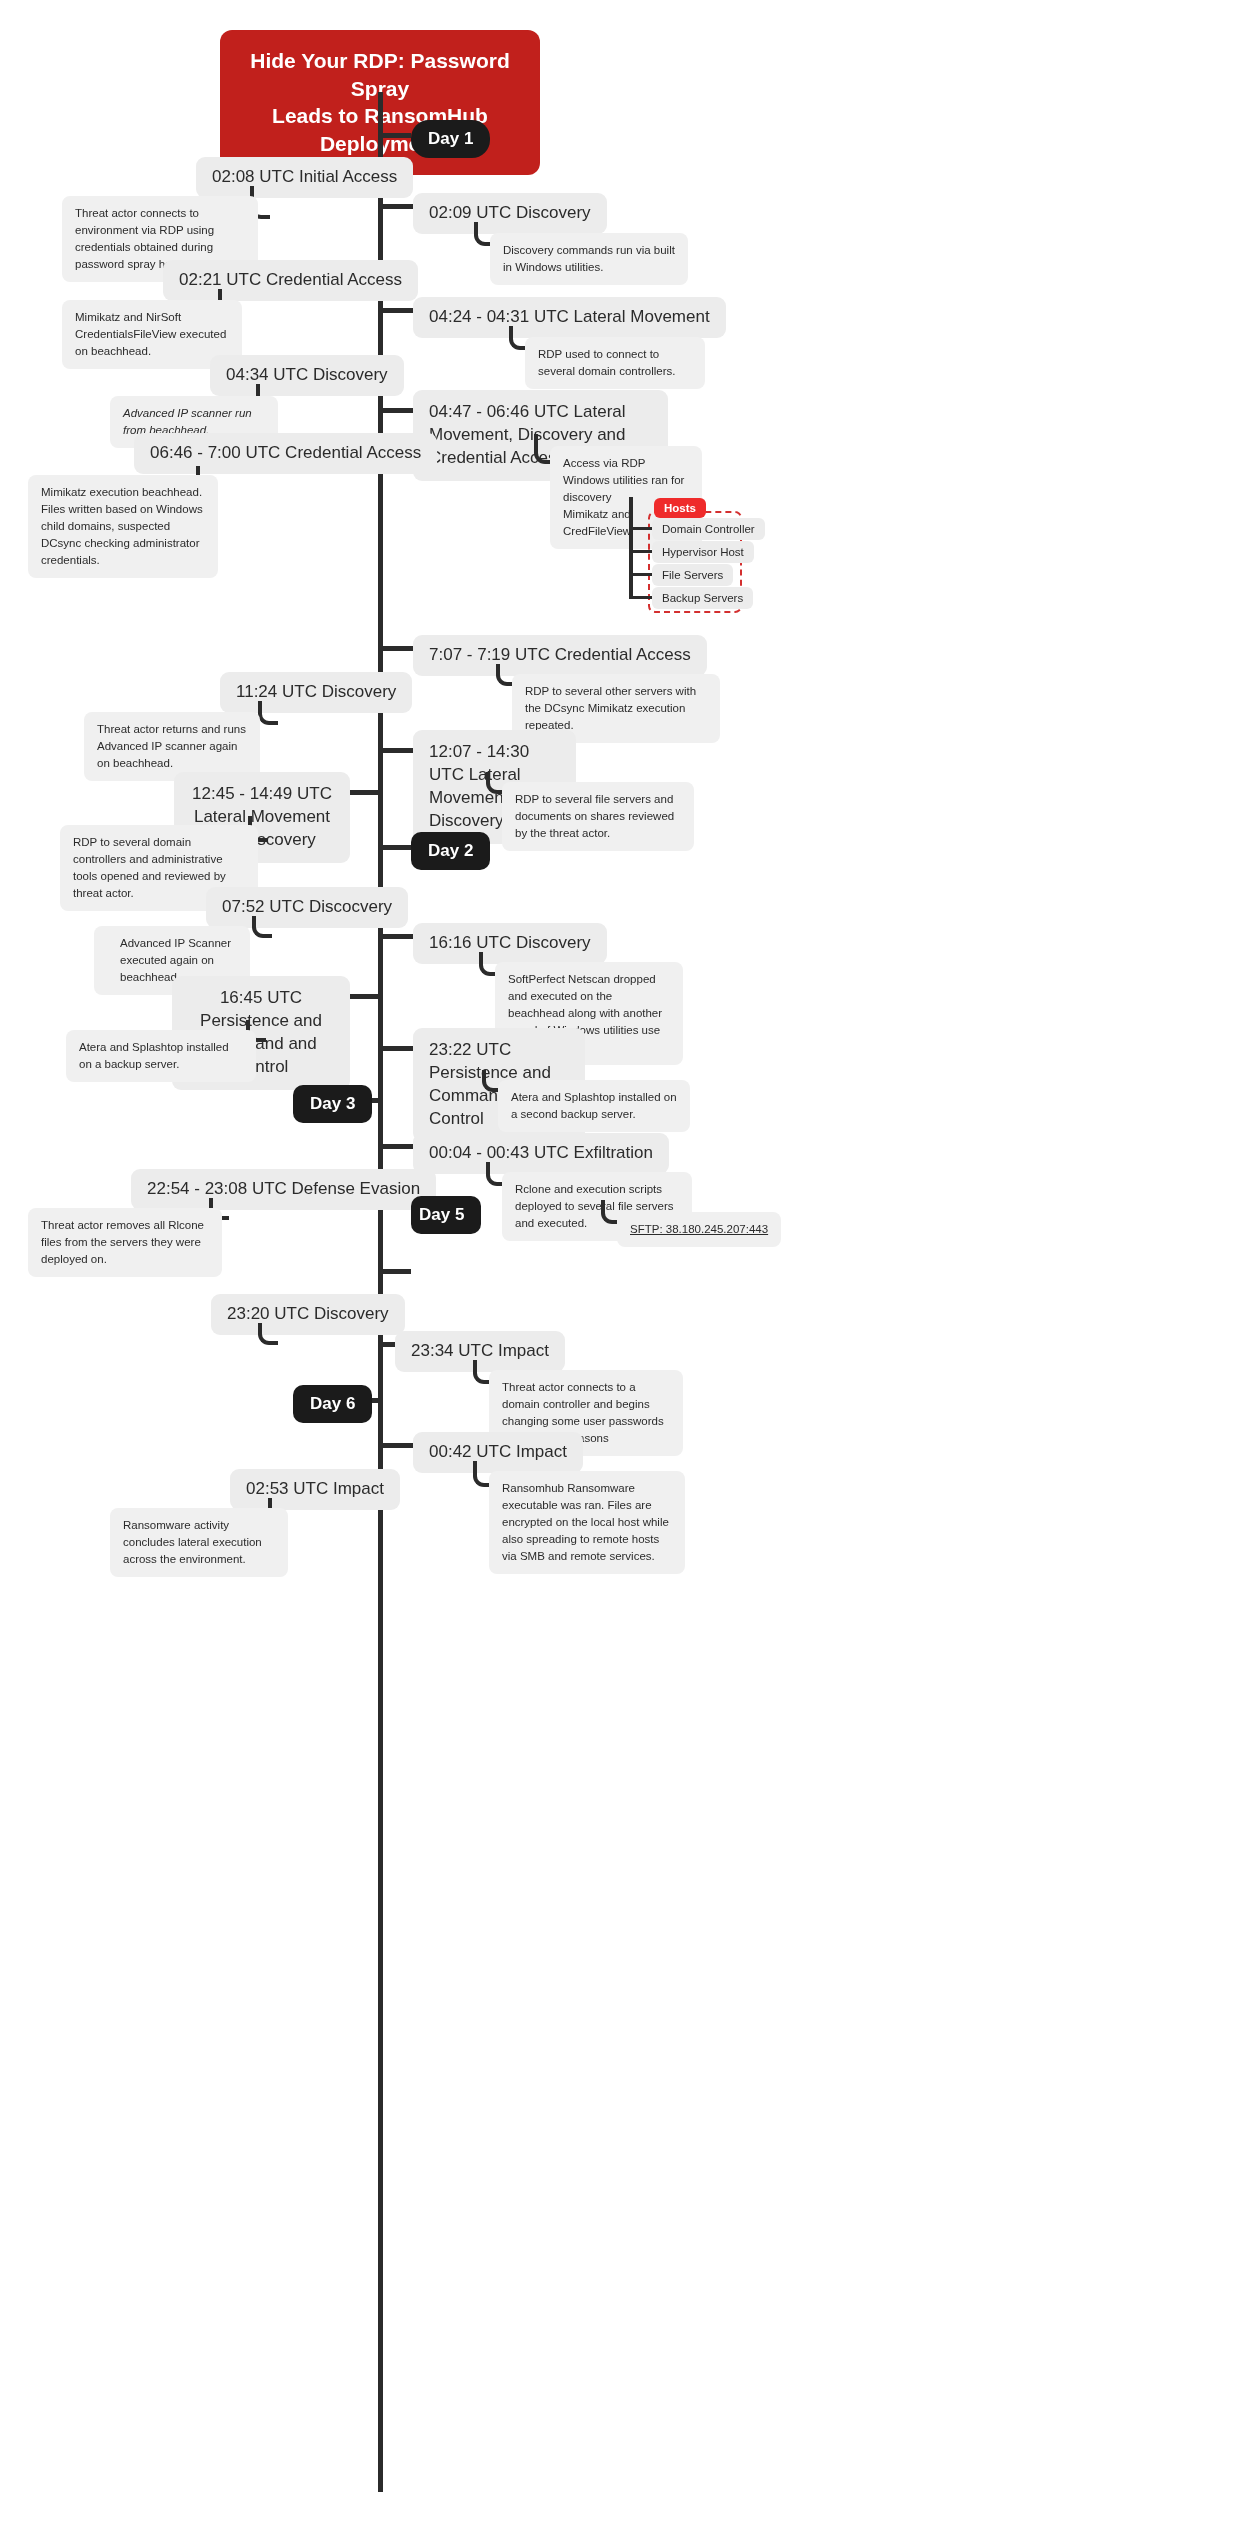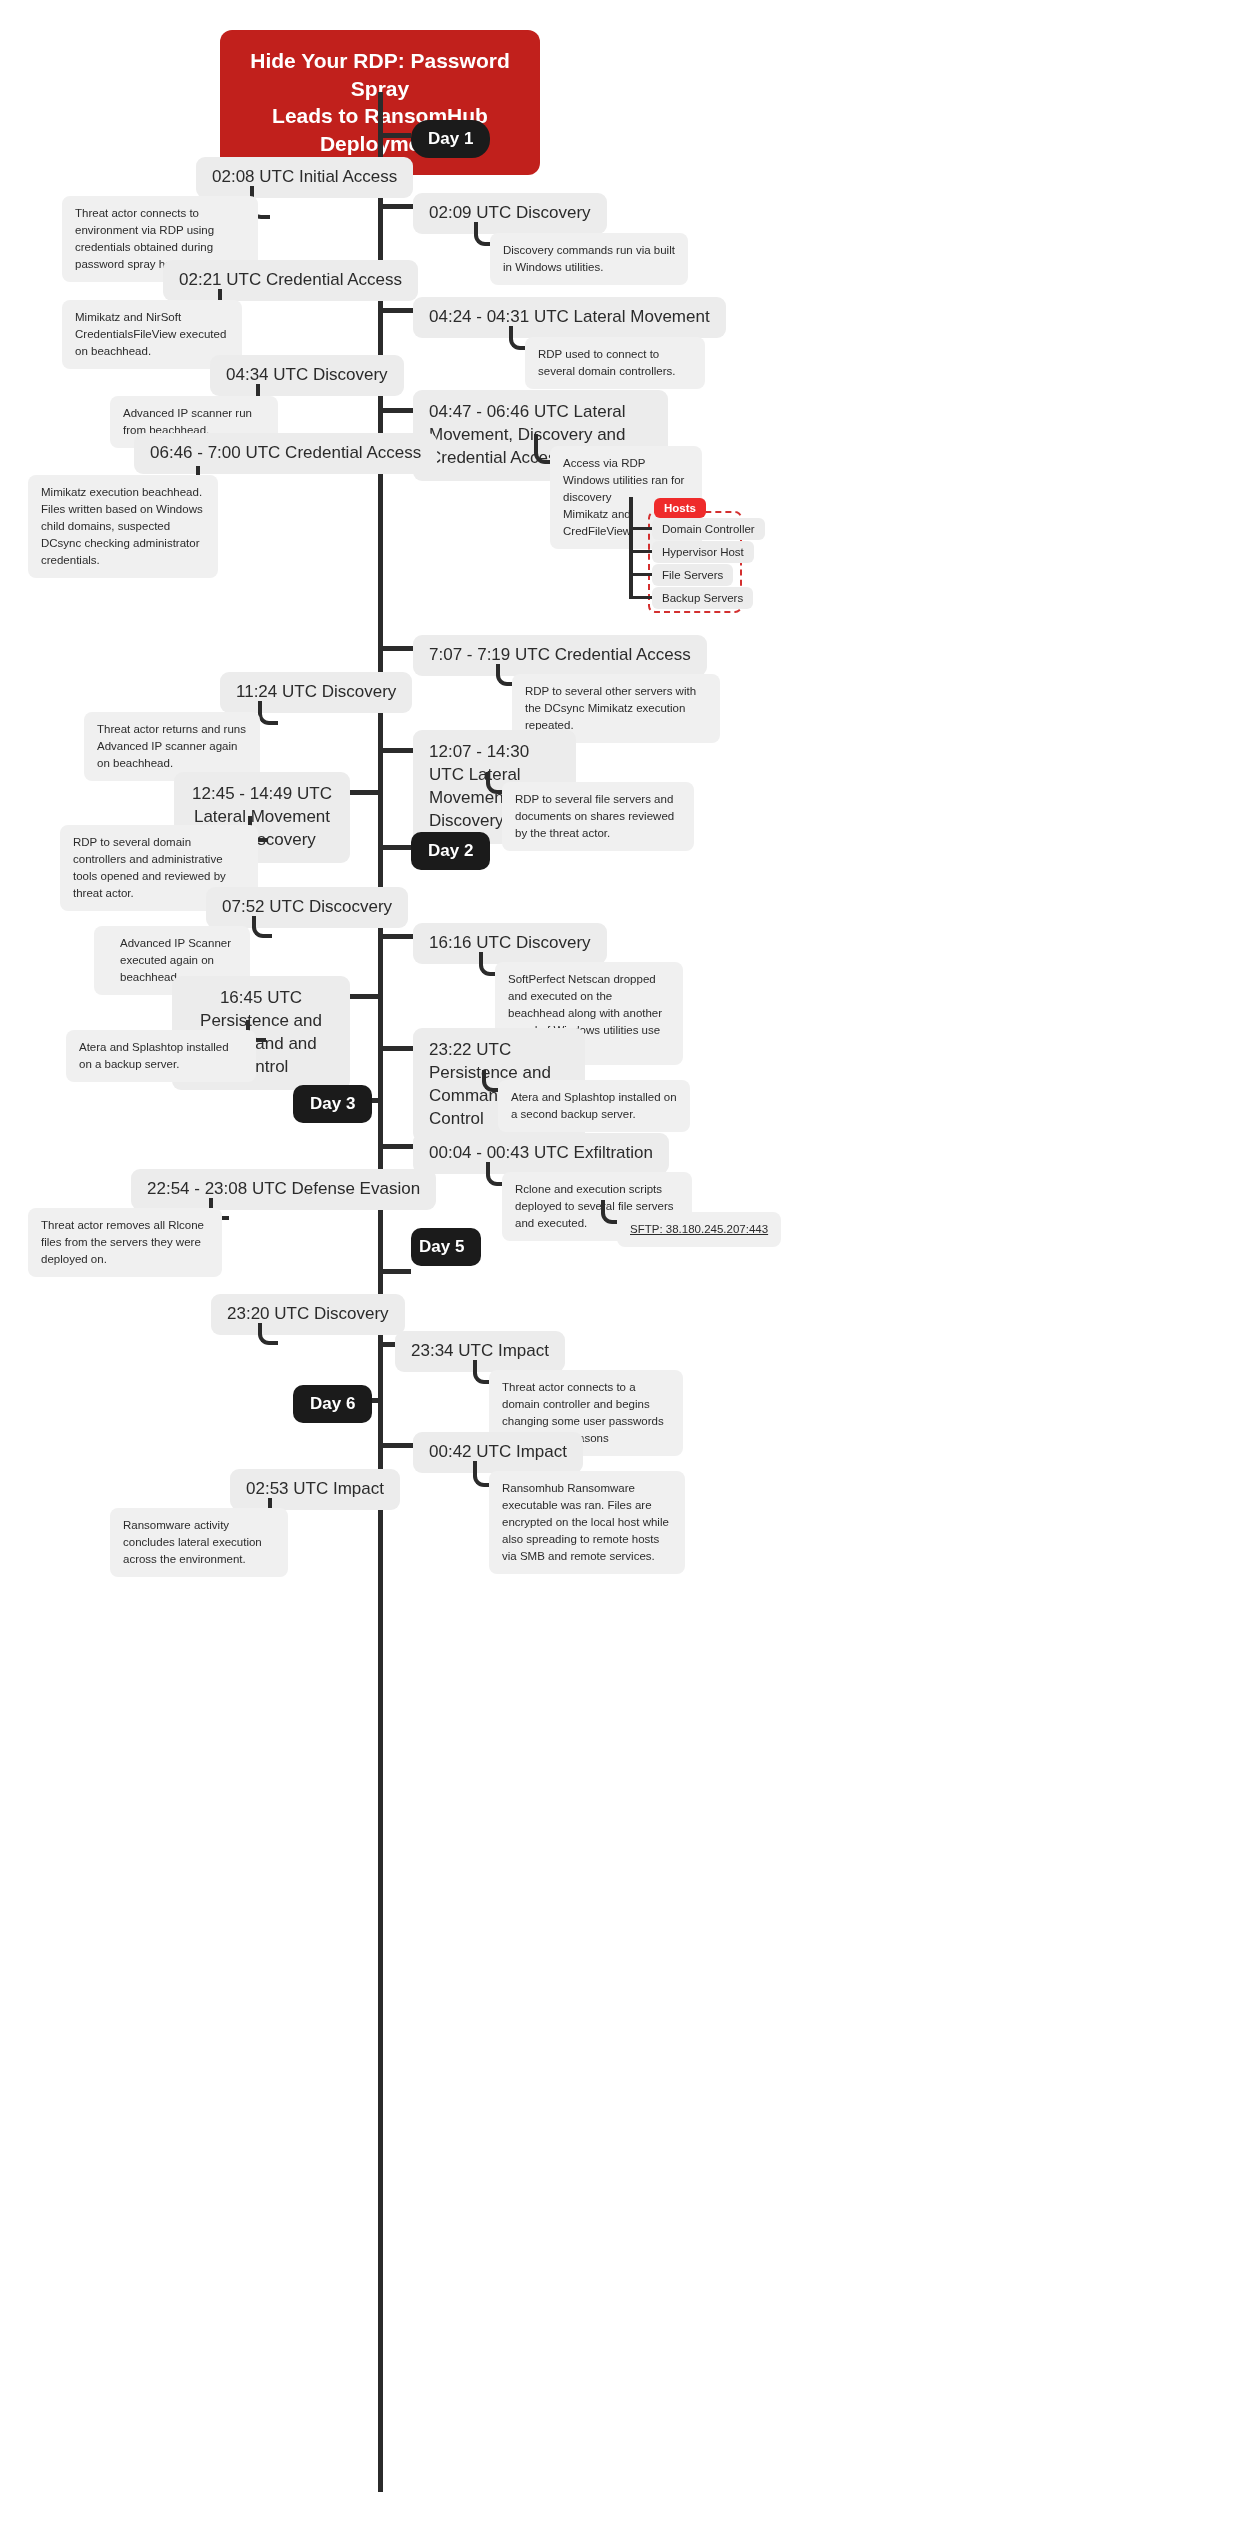--- a/index.html
+++ b/index.html
@@ -154,21 +154,21 @@
   <div class="desc" style="left:62px; top:300px; width:180px;">Mimikatz and NirSoft CredentialsFileView executed on beachhead.</div>
 
   <div class="conn-h" style="left:378px; top:308px; width:35px;"></div>
   <div class="event" style="left:413px; top:297px;">04:24 - 04:31 UTC Lateral Movement</div>
   <div class="elbow" style="left:509px; top:326px; width:18px; height:24px;"></div>
   <div class="desc" style="left:525px; top:337px; width:180px;">RDP used to connect to several domain controllers.</div>
 
   <div class="conn-h" style="left:350px; top:366px; width:30px;"></div>
   <div class="event" style="left:210px; top:355px;">04:34 UTC Discovery</div>
   <div class="elbow" style="left:256px; top:384px; width:20px; height:24px;"></div>
-  <div class="desc" style="left:110px; top:396px; width:168px;">Advanced IP scanner run from  beachhead,</div>
+  <div class="desc" style="left:110px; top:396px; width:168px;font-style:italic;">Advanced IP scanner run from  beachhead,</div>
 
   <div class="conn-h" style="left:378px; top:408px; width:35px;"></div>
   <div class="event two-line" style="left:413px; top:390px; width:255px;">04:47 - 06:46 UTC Lateral Movement, Discovery and Credential Access</div>
   <div class="elbow" style="left:534px; top:434px; width:18px; height:30px;"></div>
   <div class="desc" style="left:550px; top:446px; width:152px; white-space:pre-line;">Access via RDP
 Windows utilities ran for discovery
 Mimikatz and CredFileView</div>
 
   <div class="host-spine" style="left:629px; top:497px; height:100px;"></div>
   <div class="hosts-frame" style="left:648px; top:511px; width:94px; height:102px;"></div>
@@ -243,21 +243,21 @@
   <div class="desc" style="left:502px; top:1172px; width:190px;">Rclone and execution scripts deployed to several file servers and executed.</div>
   <div class="elbow" style="left:601px; top:1200px; width:18px; height:24px;"></div>
   <div class="desc" style="left:617px; top:1212px;text-decoration:underline;">SFTP: 38.180.245.207:443</div>
 
   <div class="conn-h" style="left:350px; top:1180px; width:30px;"></div>
   <div class="event" style="left:131px; top:1169px;">22:54 - 23:08 UTC Defense Evasion</div>
   <div class="elbow" style="left:209px; top:1198px; width:20px; height:22px;"></div>
   <div class="desc" style="left:28px; top:1208px; width:194px;">Threat actor removes all Rlcone files from the servers they were deployed on.</div>
 
   <div class="conn-h" style="left:378px; top:1269px; width:33px;"></div>
-  <div class="day-badge" style="left:411px; top:1228px;padding-left:8px;">Day 5</div>
+  <div class="day-badge" style="left:411px; top:1196px;padding-left:8px;">Day 5</div>
 
   <div class="conn-h" style="left:350px; top:1305px; width:30px;"></div>
   <div class="event" style="left:211px; top:1294px;">23:20 UTC Discovery</div>
   <div class="elbow" style="left:258px; top:1323px; width:20px; height:22px;"></div>
 
   <div class="conn-h" style="left:378px; top:1342px; width:35px;"></div>
   <div class="event" style="left:395px; top:1331px;">23:34 UTC Impact</div>
   <div class="elbow" style="left:473px; top:1360px; width:18px; height:24px;"></div>
   <div class="desc" style="left:489px; top:1370px; width:194px;">Threat actor connects to a domain controller and begins changing some user passwords for unknown reasons</div>
 

